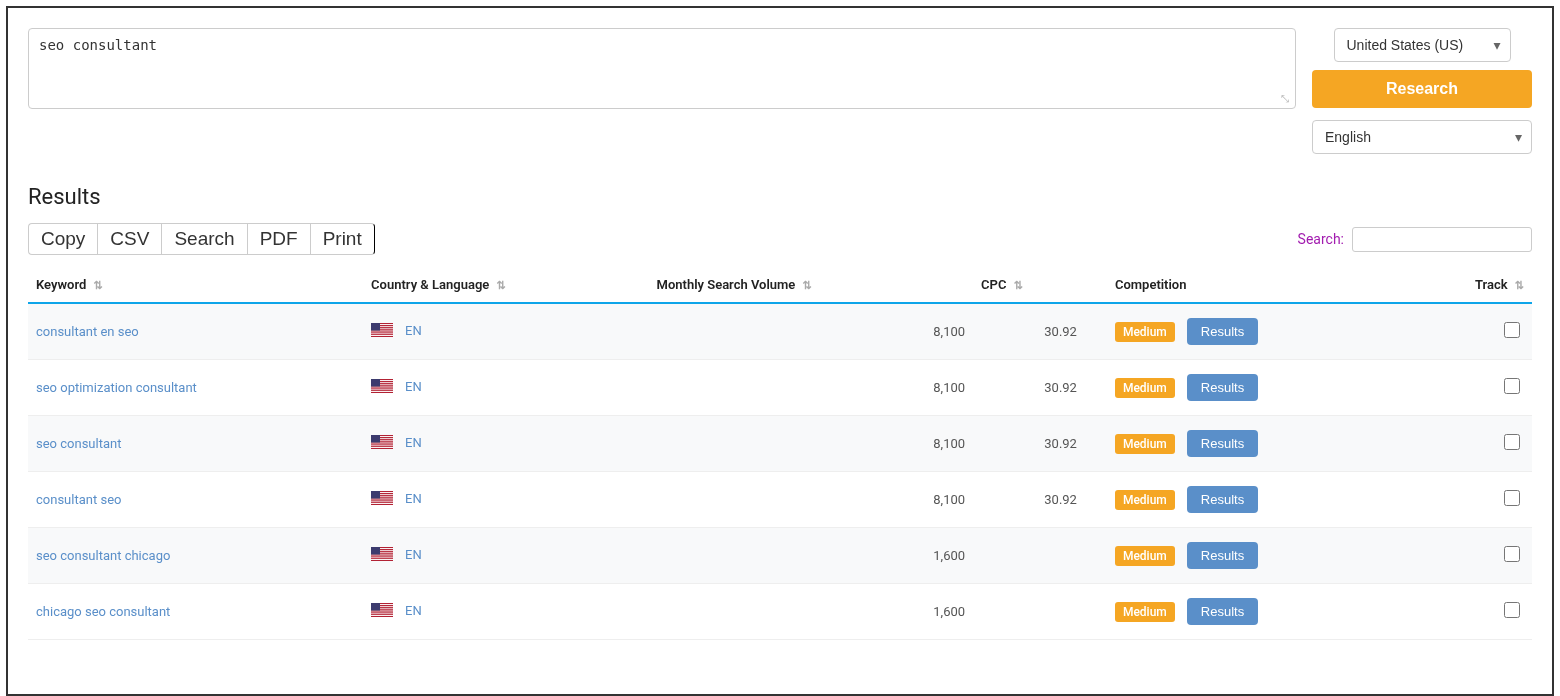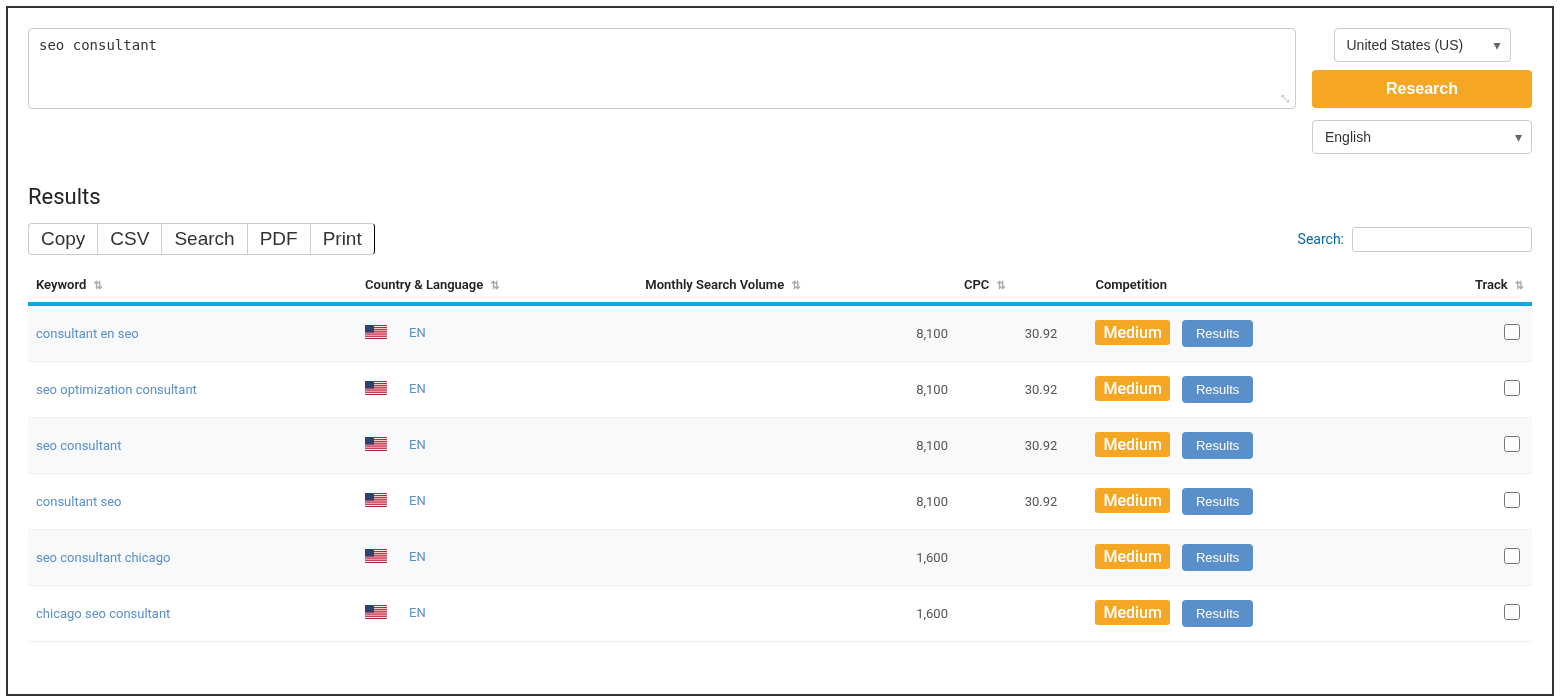--- a/index.html
+++ b/index.html
@@ -119,36 +119,36 @@
       border-right: none;
     }
     .export-btn:first-child { border-radius: 4px 0 0 4px; }
     .export-btn:last-child { border-radius: 0 4px 4px 0; border-right: 1px solid #000000; }
     .search-bar {
       display: flex;
       align-items: center;
       gap: 8px;
     }
     .search-bar label {
-      color: #0369a1;
+      color: #a21caf;
     }
     .search-bar input {
       padding: 4px 8px;
       border: 1px solid #ccc;
       border-radius: 3px;
       font-size: 13px;
       width: 180px;
     }
     table {
       width: 100%;
       border-collapse: collapse;
       font-size: 13px;
     }
     thead tr {
-      border-bottom: 4px solid #0ea5e9;
+      border-bottom: 2px solid #0ea5e9;
     }
     thead th {
       text-align: left;
       padding: 10px 8px;
       font-weight: 600;
       color: #222;
       white-space: nowrap;
       user-select: none;
     }
     .sort-icon {
@@ -171,36 +171,36 @@
       color: #555;
       vertical-align: middle;
     }
     .keyword-link {
       color: #5a8fc9;
       text-decoration: none;
     }
     .flag-en {
       display: inline-flex;
       align-items: center;
-      gap: 22px;
+      gap: 12px;
     }
     .flag {
       width: 22px;
       height: 14px;
       display: inline-block;
     }
     .en-label {
       color: #5a8fc9;
     }
     .badge-medium {
       background: #f5a623;
       color: #fff;
       padding: 3px 8px;
       border-radius: 3px;
-      font-size: 16px;
+      font-size: 12px;
       font-weight: 500;
     }
     .results-btn {
       background: #5a8fc9;
       color: #fff;
       border: none;
       padding: 6px 14px;
       border-radius: 4px;
       cursor: pointer;
       font-size: 13px;

